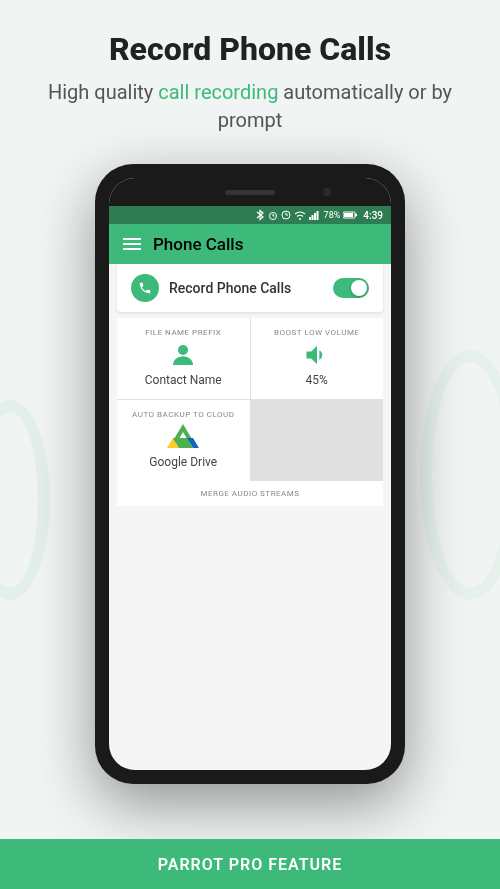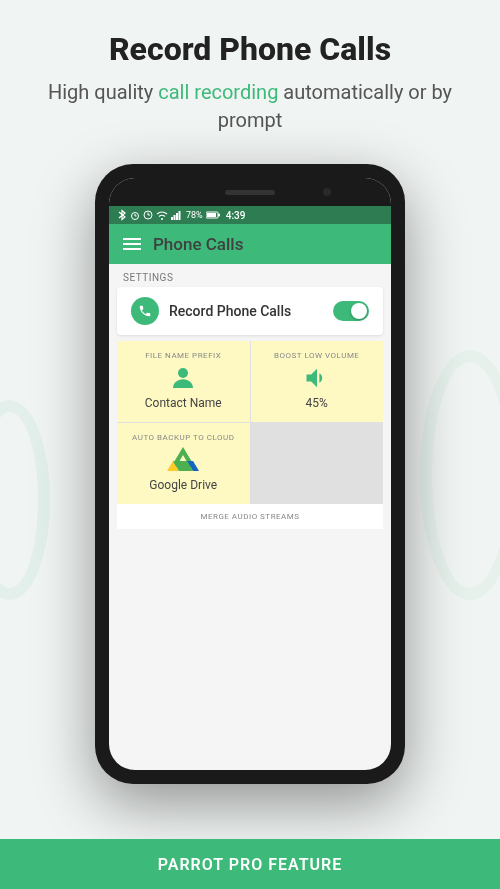--- a/index.html
+++ b/index.html
@@ -81,20 +81,21 @@
       position: absolute;
       right: 60px;
       top: 50%;
       transform: translateY(-50%);
     }
 
     
     .status-bar {
       background: #2e7d52;
       display: flex;
+      justify-content: flex-end;
       align-items: center;
       padding: 3px 8px;
       font-size: 10px;
       color: white;
       gap: 3px;
     }
     .status-icons {
       display: flex;
       align-items: center;
       gap: 3px;
@@ -114,21 +115,21 @@
       gap: 3px;
       cursor: pointer;
     }
     .hamburger span {
       width: 18px;
       height: 2px;
       background: white;
       display: block;
     }
     .app-title {
-      color: #404040;
+      color: #000000;
       font-size: 17px;
       font-weight: 500;
     }
 
     
     .settings-label {
       padding: 8px 14px 4px;
       font-size: 10px;
       color: #777;
       letter-spacing: 0.5px;
@@ -189,21 +190,21 @@
 
     
     .settings-grid {
       display: grid;
       grid-template-columns: 1fr 1fr;
       gap: 1px;
       background: #e0e0e0;
       margin: 6px 8px 0;
     }
     .grid-cell {
-      background: #fef9c3;
+      background: #ffffff;
       padding: 10px 8px 10px;
       display: flex;
       flex-direction: column;
       align-items: center;
     }
     .cell-label {
       font-size: 8px;
       color: #888;
       letter-spacing: 0.5px;
       text-transform: uppercase;
@@ -349,21 +350,20 @@
 
       <div class="app-bar">
         <div class="hamburger">
           <span></span>
             <span></span>
             <span></span>
         </div>
         <span class="app-title">Phone Calls</span>
       </div>
 
-      <div class="settings-label">SETTINGS</div>
 
       <div class="record-row">
         <div class="record-row-left">
           <div class="phone-icon-circle">
             <svg width="14" height="14" viewBox="0 0 24 24">
               <path d="M6.6 10.8c1.4 2.8 3.8 5.1 6.6 6.6l2.2-2.2c.3-.3.7-.4 1-.2 1.1.4 2.3.6 3.6.6.6 0 1 .4 1 1V20c0 .6-.4 1-1 1-9.4 0-17-7.6-17-17 0-.6.4-1 1-1h3.5c.6 0 1 .4 1 1 0 1.3.2 2.5.6 3.6.1.3 0 .7-.2 1L6.6 10.8z" fill="white"></path>
             </svg>
           </div>
           <span class="record-label">Record Phone Calls</span>
         </div>

